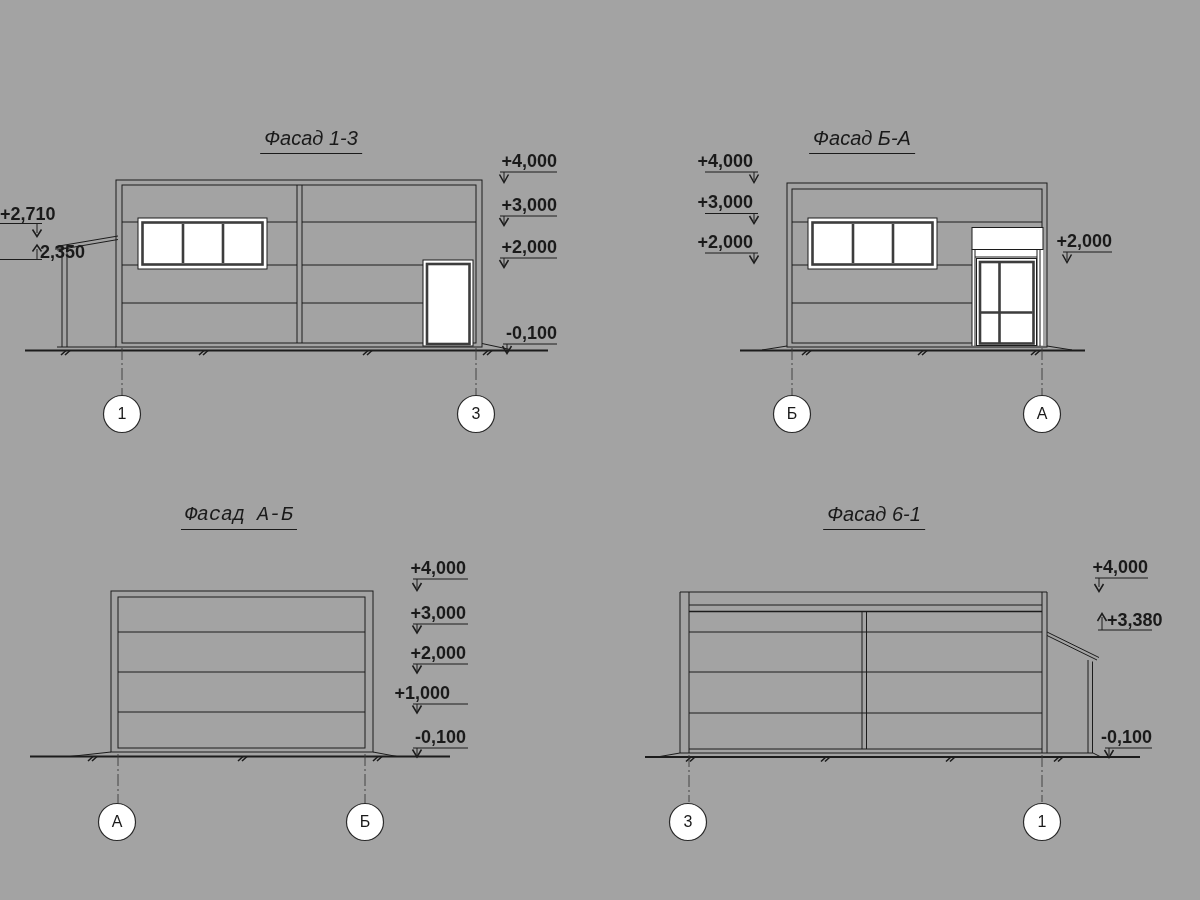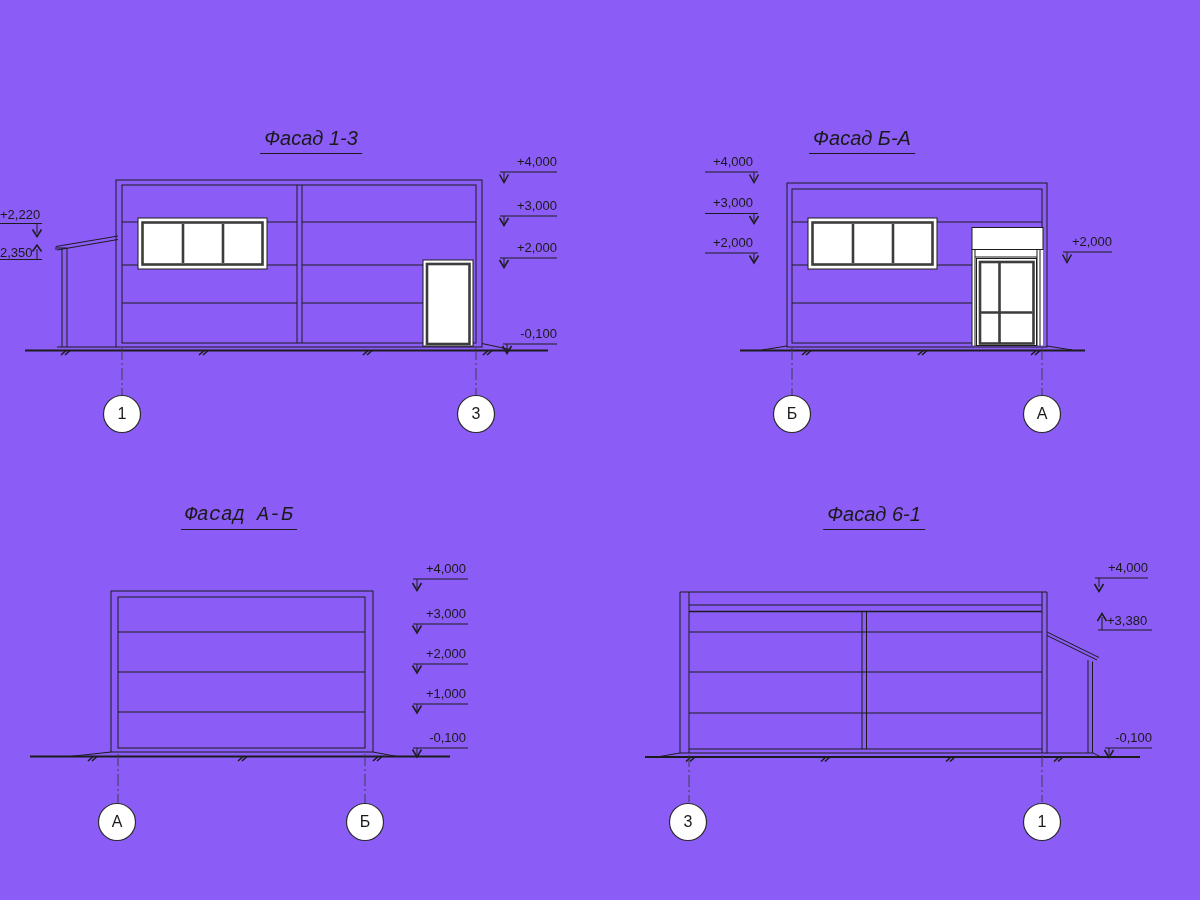--- a/index.html
+++ b/index.html
@@ -1,28 +1,28 @@
 <!DOCTYPE html>
 <html><head>
 <meta charset="utf-8">
 <style>
   html,body{margin:0;padding:0;background:#fff;}
-  .canvas{position:relative;width:1200px;height:900px;background:#8b5cf6;overflow:hidden;
+  .canvas{position:relative;width:1200px;height:900px;background:#a3a3a3;overflow:hidden;
           font-family:"Liberation Sans",sans-serif;color:#1a1a1a;}
   .canvas svg{position:absolute;left:0;top:0;}
   .ln{stroke:#1c1c1c;stroke-width:1;fill:none;}
   .ln2{stroke:#1c1c1c;stroke-width:1.6;fill:none;}
   .thk{stroke:#3d3d3d;stroke-width:2.6;fill:none;}
   .gnd{stroke:#1c1c1c;stroke-width:2.2;fill:none;}
   .axl{stroke:#3a3a3a;stroke-width:0.9;fill:none;stroke-dasharray:12 3 2 3;}
   .cir{fill:#ffffff;stroke:#2a2a2a;stroke-width:1.2;}
   .wfill{fill:#ffffff;stroke:none;}
   .tick{stroke:#1c1c1c;stroke-width:1.6;fill:none;}
   .ah{fill:none;stroke:#1c1c1c;stroke-width:1.5;}
-  .lbl{position:absolute;font-size:13px;line-height:17px;white-space:nowrap;}
+  .lbl{position:absolute;font-size:18px;line-height:17px;white-space:nowrap;font-weight:bold;}
   .r{text-align:right;}
   .title{position:absolute;font-size:20px;font-style:italic;transform:translateX(-50%);
          border-bottom:1.6px solid #1a1a1a;padding:0 4px 3px 4px;white-space:nowrap;}
   .axis{position:absolute;width:40px;height:20px;margin-left:-20px;margin-top:-10px;
         text-align:center;font-size:16px;line-height:20px;}
 </style>
 </head>
 <body>
 
 <div class="canvas">
@@ -161,32 +161,32 @@
 
   <div class="title" style="left:311px;top:127px;">Фасад 1-3</div>
   <div class="title" style="left:862px;top:127px;">Фасад Б-А</div>
   <div class="title" style="left:239px;top:503px;font-family:Liberation Mono, monospace;">Фасад А-Б</div>
   <div class="title" style="left:874px;top:503px;">Фасад 6-1</div>
 
   <div class="lbl r" style="left:487px;top:153px;width:70px;">+4,000</div>
   <div class="lbl r" style="left:487px;top:197px;width:70px;">+3,000</div>
   <div class="lbl r" style="left:487px;top:239px;width:70px;">+2,000</div>
   <div class="lbl r" style="left:487px;top:325px;width:70px;">-0,100</div>
-  <div class="lbl" style="left:0px;top:206px;">+2,220</div>
-  <div class="lbl" style="left:0px;top:244px;">2,350</div>
+  <div class="lbl" style="left:0px;top:206px;">+2,710</div>
+  <div class="lbl" style="left:0px;top:244px;padding-left:40px;">2,350</div>
 
   <div class="lbl r" style="left:683px;top:153px;width:70px;">+4,000</div>
   <div class="lbl r" style="left:683px;top:194px;width:70px;">+3,000</div>
   <div class="lbl r" style="left:683px;top:234px;width:70px;">+2,000</div>
   <div class="lbl r" style="left:1042px;top:233px;width:70px;">+2,000</div>
 
   <div class="lbl r" style="left:396px;top:560px;width:70px;">+4,000</div>
   <div class="lbl r" style="left:396px;top:605px;width:70px;">+3,000</div>
   <div class="lbl r" style="left:396px;top:645px;width:70px;">+2,000</div>
-  <div class="lbl r" style="left:396px;top:685px;width:70px;">+1,000</div>
+  <div class="lbl r" style="left:380px;top:685px;width:70px;">+1,000</div>
   <div class="lbl r" style="left:396px;top:729px;width:70px;">-0,100</div>
 
   <div class="lbl r" style="left:1078px;top:559px;width:70px;">+4,000</div>
   <div class="lbl" style="left:1107px;top:612px;text-align:center;">+3,380</div>
   <div class="lbl r" style="left:1082px;top:729px;width:70px;">-0,100</div>
 
   <div class="axis" style="left:122px;top:414px;">1</div>
   <div class="axis" style="left:476px;top:414px;">3</div>
   <div class="axis" style="left:792px;top:414px;">Б</div>
   <div class="axis" style="left:1042px;top:414px;">А</div>

